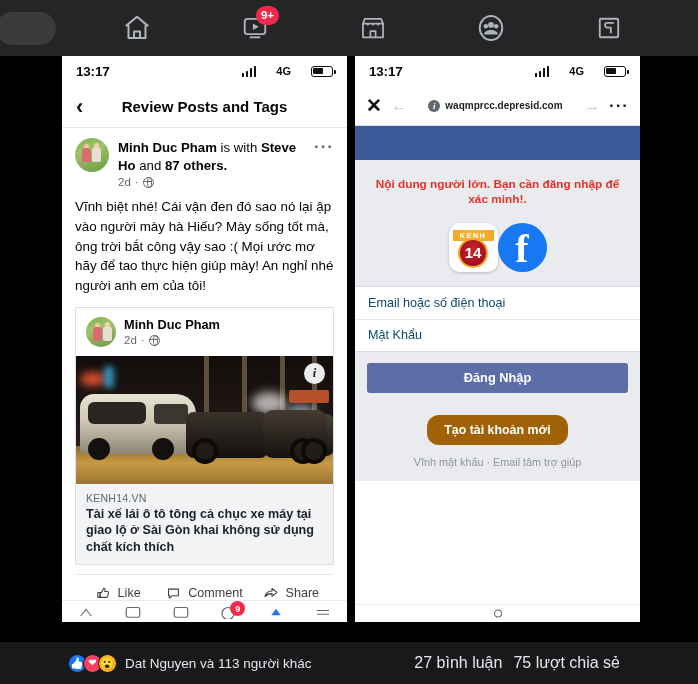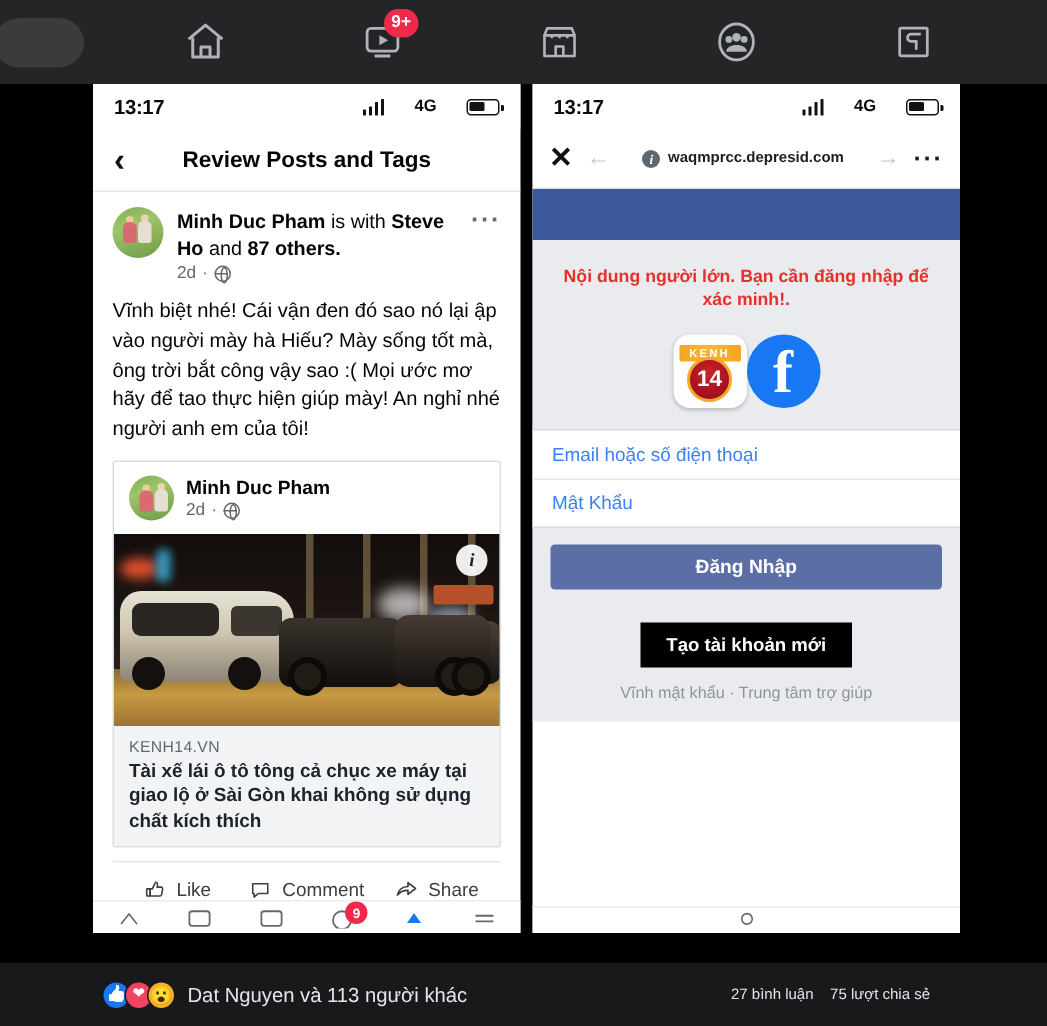--- a/index.html
+++ b/index.html
@@ -126,21 +126,21 @@
   .avatar .a2 { position:absolute; left:17px; top:9px; width:9px; height:15px; background:#e8ddd2; border-radius:4px 4px 2px 2px;}
   .avatar .a3 { position:absolute; left:9px; top:6px; width:5px; height:5px; background:#f0c9a0; border-radius:50%;}
   .avatar .a4 { position:absolute; left:19px; top:5px; width:5px; height:5px; background:#f3d3ae; border-radius:50%;}
   .post-meta { flex: 1 1 auto; min-width: 0; padding-top: 1px; }
   .post-line {
     font-size: 13.2px; color: #050505; line-height: 1.33;
   }
   .post-line b { font-weight: bold; }
   .post-sub {
     font-size: 11.5px; color: #65676b; margin-top: 2px;
-    display: flex; align-items: flex-end; gap: 4px;
+    display: flex; align-items: center; gap: 4px;
   }
   .globe {
     width: 11px; height: 11px; border-radius: 50%;
     border: 1.2px solid #65676b; position: relative;
     background: linear-gradient(#fff 0 100%);
   }
   .globe::before {
     content:""; position:absolute; left:3.5px; top:-0.2px;
     width: 3px; height: 8.6px; border: 1.2px solid #65676b;
     border-radius: 50%; box-sizing: content-box;
@@ -349,36 +349,36 @@
     color: #fff; font-size: 40px; font-weight: bold;
     font-family: "Liberation Serif", serif; line-height: 1;
   }
   .fields {
     background: #fff;
     border-top: 1px solid #d9dbdf; border-bottom: 1px solid #d9dbdf;
   }
   .field {
     height: 32px; display: flex; align-items: center;
     padding: 0 13px;
-    font-size: 12.6px; color: #3b82f6;
+    font-size: 12.6px; color: #0c4a6e;
   }
   .field + .field { border-top: 1px solid #e4e6eb; }
   .fake-btn {
     margin: 11px 12px 0 12px;
     height: 30px; border-radius: 3px;
     display: flex; align-items: center; justify-content: center;
     font-size: 12.8px; font-weight: bold; color: #fff;
     cursor: pointer;
   }
   .btn-login { background: #5b6fa6; }
   .signup-wrap { display: flex; justify-content: center; margin-top: 22px; }
   .btn-signup {
-    background: #000000; color: #fff;
+    background: #a16207; color: #fff;
     font-size: 12.4px; font-weight: bold;
-    padding: 8px 17px; border-radius: 0;
+    padding: 8px 17px; border-radius: 12px;
     cursor: pointer;
   }
   .help-row {
     text-align: center; margin-top: 11px;
     font-size: 10.8px; color: #90949c;
   }
   .help-row a { color: #90949c; text-decoration: none; cursor: pointer; }
   .right-blank { background: #fff; flex: 1 1 auto; }
   .right-bottom-nav {
     position: absolute; left: 0; right: 0; bottom: 0;
@@ -408,21 +408,21 @@
   }
   .rx-love { background: #f3425f; }
   .rx-love::after { content: "\2764"; font-size: 10px; color: #fff; line-height: 1; }
   .rx-wow  { background: #f7b125; }
   .rx-wow::after { content: "\1F62E"; font-size: 13px; line-height: 1; }
   .react-text {
     margin-left: 8px; color: #e4e6eb; font-size: 13.5px;
   }
   .counts {
     margin-left: auto; margin-right: 78px;
-    color: #e4e6eb; font-size: 10px;
+    color: #e4e6eb; font-size: 16px;
     display: flex; gap: 11px;
   }
 </style>
 </head>
 <body>
 
 <div class="topbar">
   <div class="search-pill"></div>
   <div class="nav-icons">
 
@@ -700,21 +700,21 @@
       </div>
     </div>
 
     <div class="fake-btn btn-login">Đăng Nhập</div>
 
     <div class="signup-wrap">
       <div class="btn-signup">Tạo tài khoản mới</div>
     </div>
 
     <div class="help-row">
-      <a>Vĩnh mật khẩu</a><span> · </span><a>Trung tâm trợ giúp</a>
+      <a>Vĩnh mật khẩu</a><span> · </span><a>Email tâm trợ giúp</a>
     </div>
   </div>
 
   <div class="right-blank"></div>
 
   <div class="right-bottom-nav">
     <span>
       <svg width="14" height="12" viewBox="0 0 24 16" fill="none" stroke="#65676b" stroke-width="1.8">
         <circle cx="12" cy="9" r="6"></circle>
       </svg>

